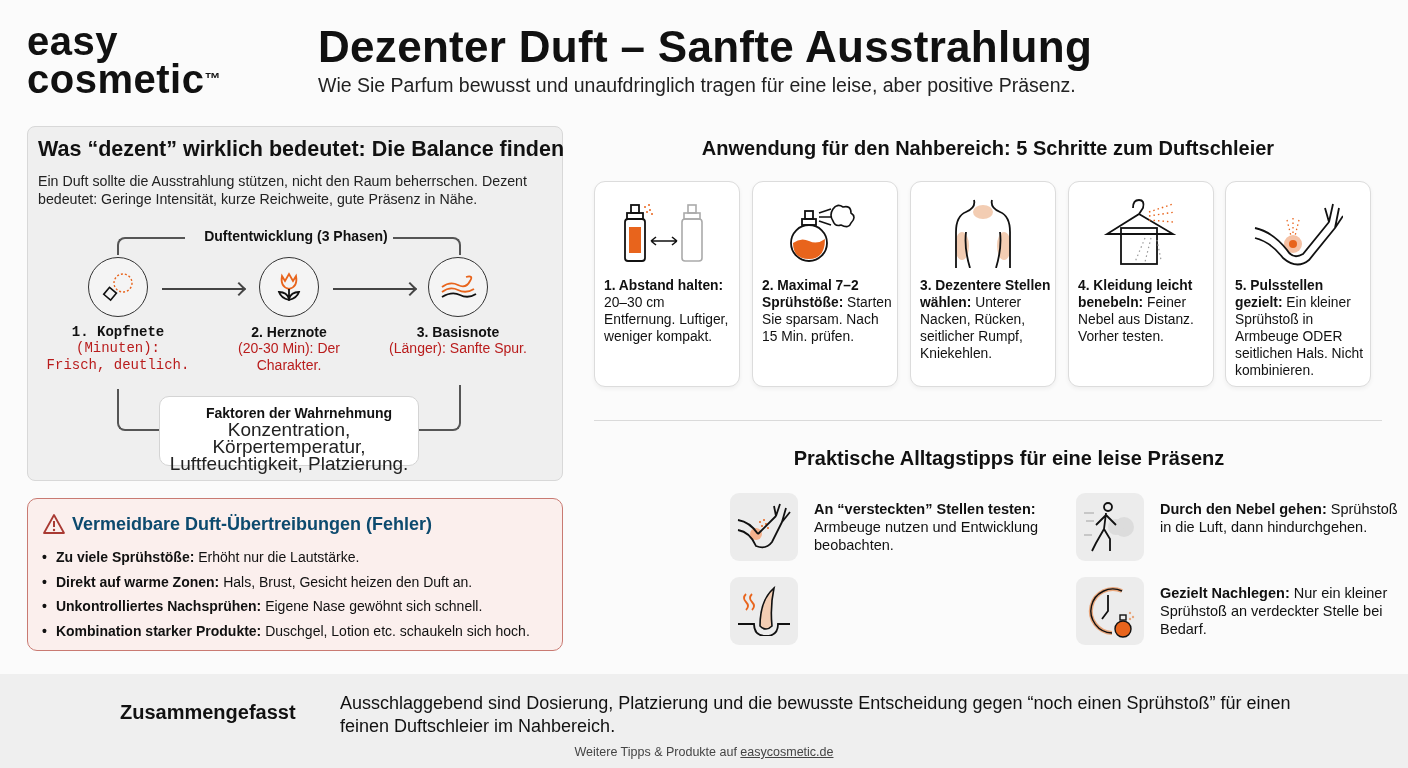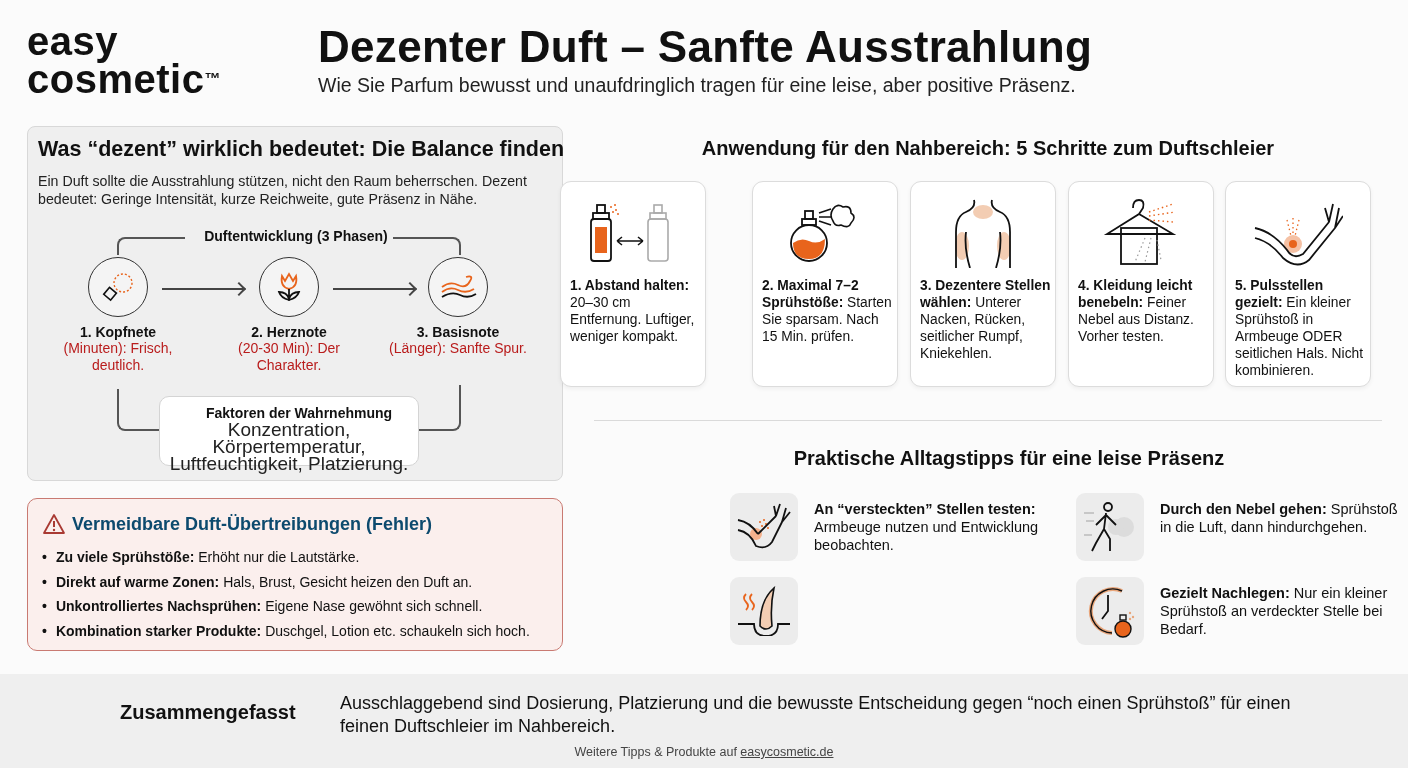--- a/index.html
+++ b/index.html
@@ -70,21 +70,21 @@
 <section class="balance">
   <h2>Was “dezent” wirklich bedeutet: Die Balance finden</h2>
   <p class="intro">Ein Duft sollte die Ausstrahlung stützen, nicht den Raum beherrschen. Dezent bedeutet: Geringe Intensität, kurze Reichweite, gute Präsenz in Nähe.</p>
   <div class="phase-title">Duftentwicklung (3 Phasen)</div>
 
   <div class="loop-line" style="left:89px; top:110px; width:68px; height:18px; border-width:2px 0 0 2px; border-radius:8px 0 0 0;"></div>
   <div class="loop-line" style="left:365px; top:110px; width:68px; height:18px; border-width:2px 2px 0 0; border-radius:0 8px 0 0;"></div>
   <div class="loop-line" style="left:89px; top:262px; width:43px; height:42px; border-width:0 0 2px 2px; border-radius:0 0 0 8px;"></div>
   <div class="loop-line" style="left:391px; top:258px; width:42px; height:46px; border-width:0 2px 2px 0; border-radius:0 0 8px 0;"></div>
 
-  <div class="phase" style="left:15px;">
+  <div class="phase" style="left:15px;font-family:Liberation Mono, monospace;">
     <div class="circle">
       <svg width="40" height="40" viewBox="0 0 40 40">
           <rect x="8" y="22" width="9" height="9" transform="rotate(40 12 26)" fill="none" stroke="#111" stroke-width="1.6"></rect>
           <g stroke="#e8641c" stroke-width="1.4" stroke-dasharray="2 2">
             <circle cx="25" cy="16" r="9" fill="none"></circle>
           </g>
         </svg>
     </div>
     <div class="pname">1. Kopfnete</div>
     <div class="pdesc">(Minuten): Frisch, deutlich.</div>
@@ -131,21 +131,21 @@
   <ul>
     <li><b>Zu viele Sprühstöße:</b><span> Erhöht nur die Lautstärke.</span></li>
     <li><b>Direkt auf warme Zonen:</b><span> Hals, Brust, Gesicht heizen den Duft an.</span></li>
     <li><b>Unkontrolliertes Nachsprühen:</b><span> Eigene Nase gewöhnt sich schnell.</span></li>
     <li><b>Kombination starker Produkte:</b><span> Duschgel, Lotion etc. schaukeln sich hoch.</span></li>
   </ul>
 </section>
 
 <div class="steps-title">Anwendung für den Nahbereich: 5 Schritte zum Duftschleier</div>
 
-<div class="step" style="left:560px;">
+<div class="step" style="left:594px;">
   <div class="ic">
     <svg width="100" height="64" viewBox="0 0 100 64">
         <rect x="14" y="4" width="8" height="8" fill="none" stroke="#111" stroke-width="1.8"></rect>
         <rect x="10" y="12" width="16" height="6" fill="none" stroke="#111" stroke-width="1.8"></rect>
         <rect x="8" y="18" width="20" height="42" rx="3" fill="none" stroke="#111" stroke-width="1.8"></rect>
         <rect x="12" y="26" width="12" height="26" fill="#e8641c"></rect>
         <g fill="#e8641c">
           <circle cx="28" cy="6" r="1"></circle>
           <circle cx="32" cy="4" r="1"></circle>
           <circle cx="33" cy="9" r="1"></circle>

